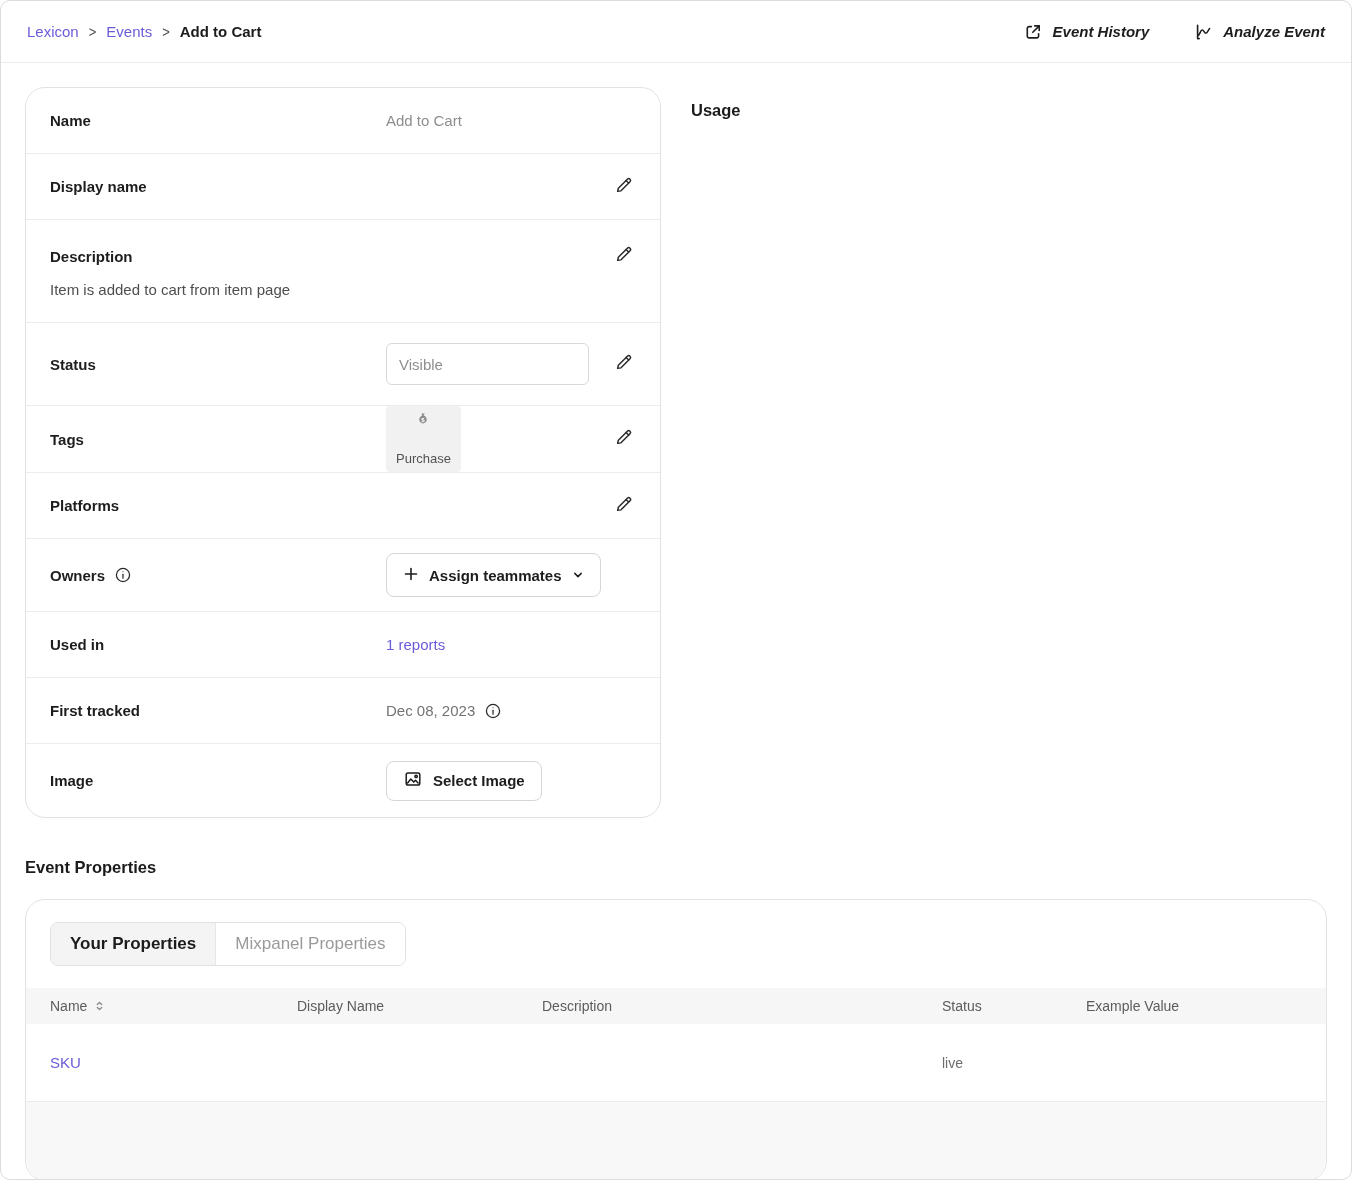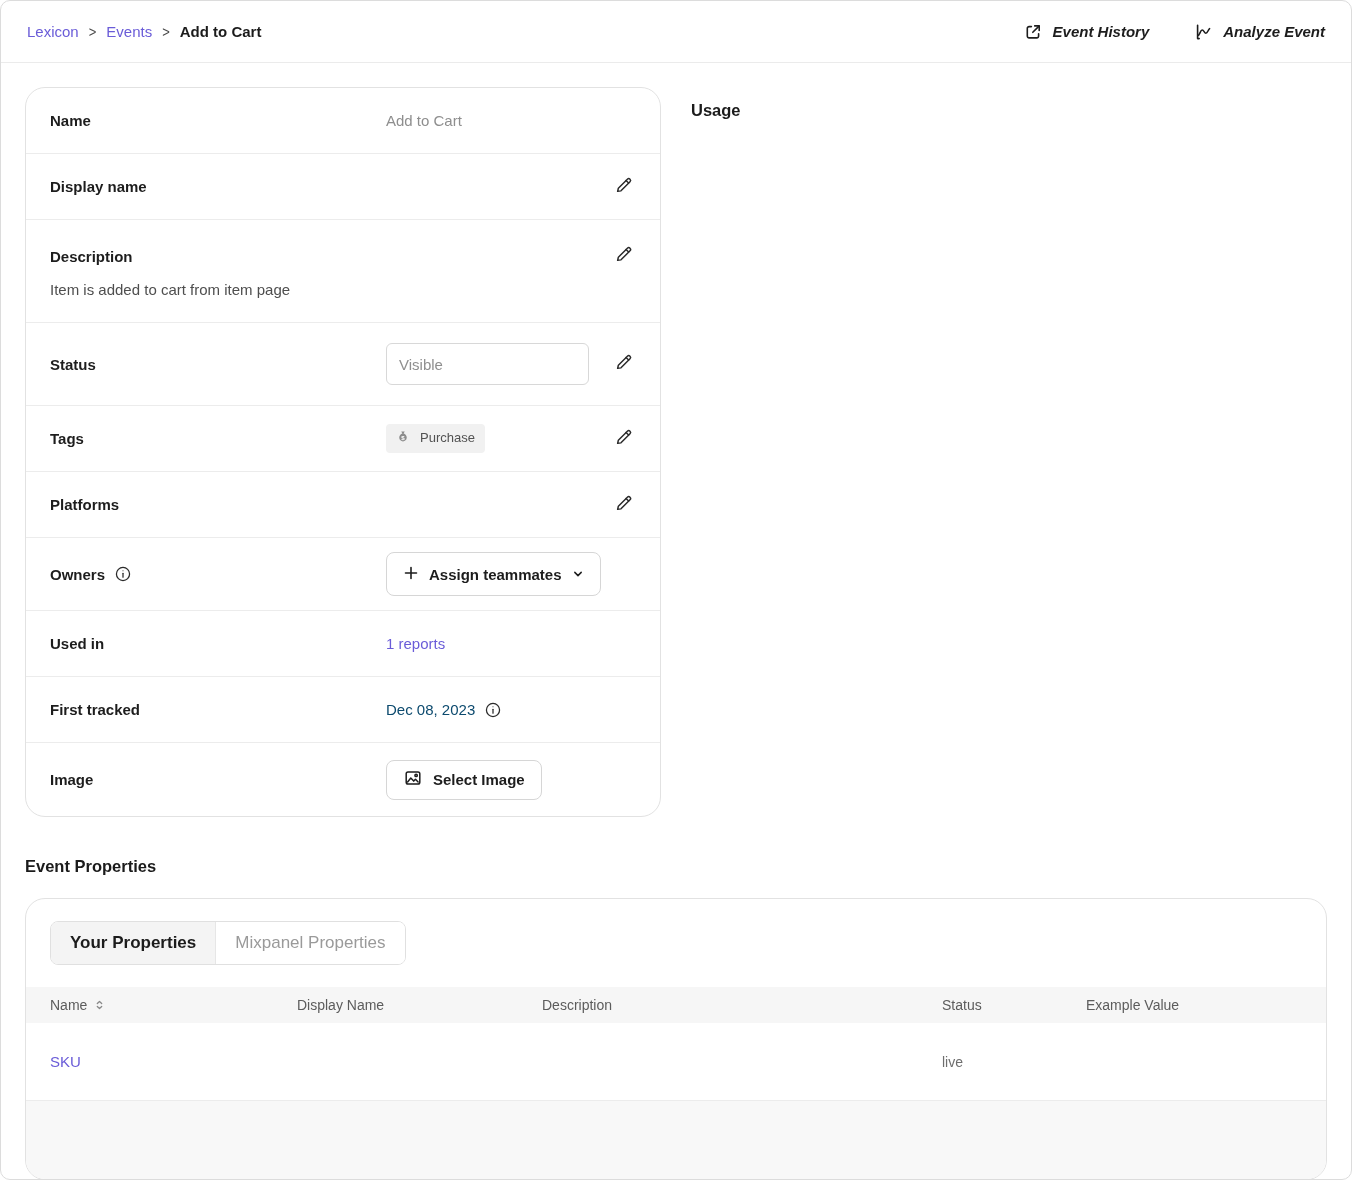--- a/index.html
+++ b/index.html
@@ -52,32 +52,32 @@
   .row-image{min-height:73px;}
   .desc-row{display:block; padding:22px 24px 24px;}
   .desc-head{display:flex; align-items:center;}
   .desc-head .detail-label{width:auto;}
   .desc-text{margin-top:11px; font-size:15px; color:#4e4e4e;}
   .status-input{
     width:203px; height:42px; border:1px solid #d8d8d8; border-radius:6px;
     padding:10px 12px; font-family:inherit; font-size:15px; color:#8f8f8f; background:#fff;
   }
   .tag-chip{
-    display:inline-flex; align-items:flex-start; gap:10px; background:#f1f1f1;
+    display:inline-flex; align-items:center; gap:22px; background:#f1f1f1;
     border:none; border-radius:4px; padding:6px 10px; font-family:inherit;
-    font-size:13px; color:#525252; cursor:pointer;
+    font-size:13px; color:#525252; cursor:pointer;flex-direction:column;
   }
   .btn-secondary{
     display:inline-flex; align-items:center; gap:10px; background:#fff;
     border:1px solid #d6d6d6; border-radius:8px; padding:0 16px; height:44px;
     font-family:inherit; font-size:15px; font-weight:bold; color:#1d1d1d; cursor:pointer;
   }
   .btn-image{height:40px;}
   .link{color:var(--accent); text-decoration:none; cursor:pointer;}
-  .value-dark{color:#0c4a6e; display:flex; align-items:center; gap:9px;}
+  .value-dark{color:#737373; display:flex; align-items:center; gap:9px;}
   .info-icon{display:inline-flex; color:#2a2a2a; cursor:pointer;}
   
   .usage-row{display:flex; align-items:center; padding:0 24px; min-height:66px; border-bottom:1px solid #ececec;}
   .usage-row:last-child{border-bottom:none;}
   .usage-label{width:339px; flex:none; font-weight:bold; font-size:15px; color:#1d1d1d;}
   .usage-value{color:#8e8e8e; font-size:15px;}
   
   .props-section{margin-top:40px;}
   .props-card{overflow:hidden;}
   .tabs{display:inline-flex; border:1px solid #e0e0e0; border-radius:8px; overflow:hidden; margin:22px 0 22px 24px;}

